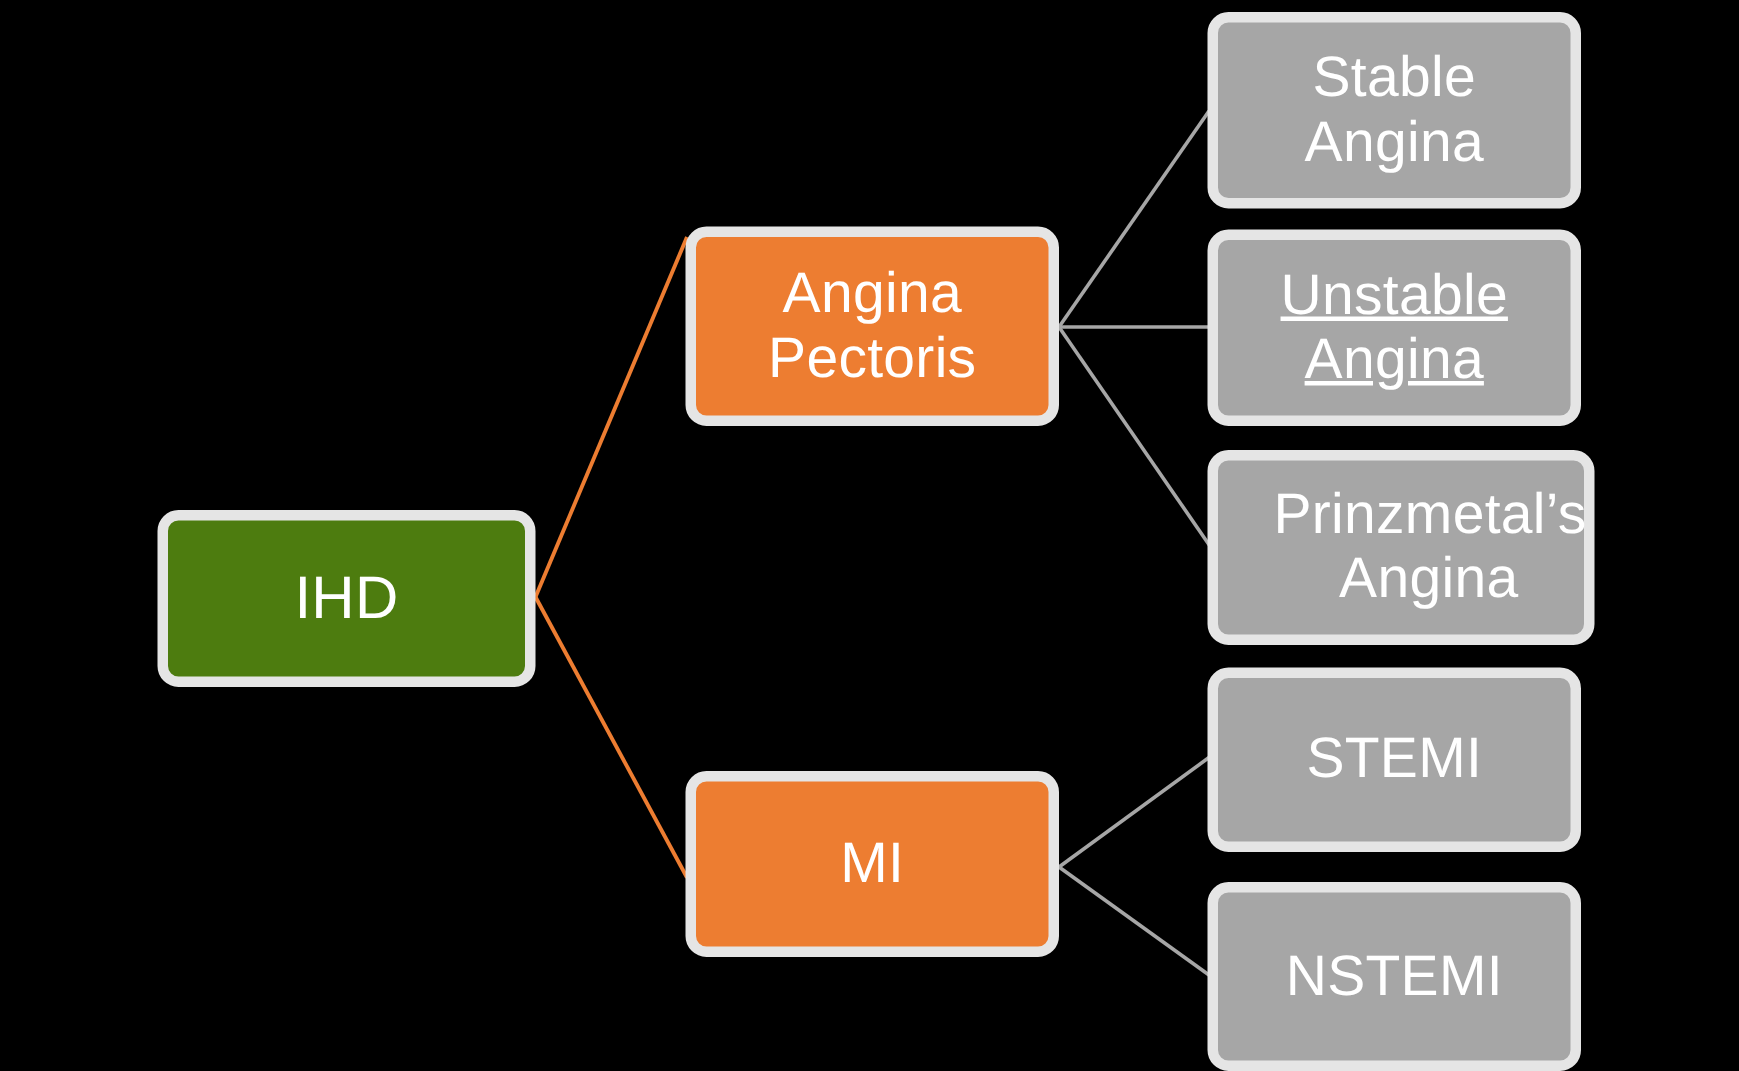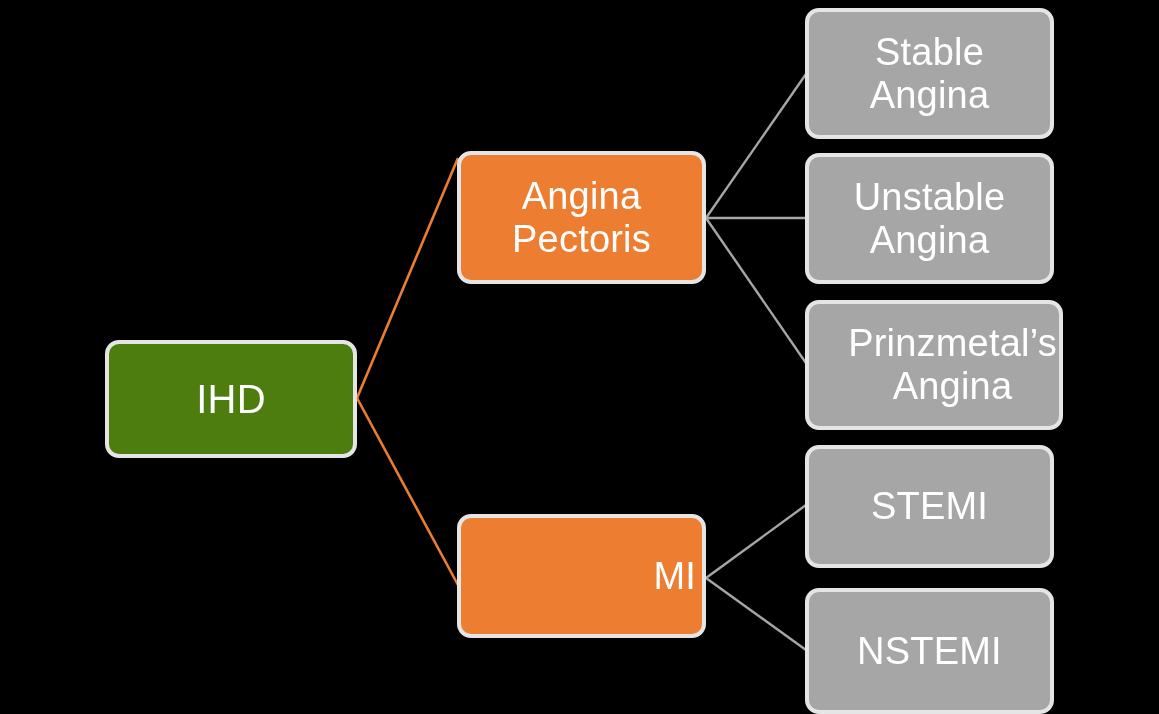--- a/index.html
+++ b/index.html
@@ -26,21 +26,21 @@
   }
   .node {
     position: absolute;
     box-sizing: border-box;
     display: flex;
     align-items: center;
     justify-content: center;
     text-align: center;
     color: #ffffff;
     border-radius: 14px;
-    border: 4px solid #e5e5e5;
+    border: 7px solid #e5e5e5;
     line-height: 1.12;
     letter-spacing: 0.2px;
     z-index: 2;
   }
   .node .label {
     display: block;
     width: 100%;
     padding: 0 6px;
   }
   .node-root {
@@ -82,32 +82,32 @@
     <span class="label">IHD</span>
   </div>
 
   <div class="node node-branch" style="left:457px; top:151px; width:249px; height:133px;">
     <span class="label">
       <span>Angina</span><br>
       <span>Pectoris</span>
     </span>
   </div>
 
-  <div class="node node-branch" style="left:457px; top:514px; width:249px; height:124px;text-align:right;">
+  <div class="node node-branch" style="left:457px; top:514px; width:249px; height:124px;">
     <span class="label">MI</span>
   </div>
 
   <div class="node node-leaf" style="left:805px; top:8px; width:249px; height:131px;">
     <span class="label">
       <span>Stable</span><br>
       <span>Angina</span>
     </span>
   </div>
 
-  <div class="node node-leaf" style="left:805px; top:153px; width:249px; height:131px;">
+  <div class="node node-leaf" style="left:805px; top:153px; width:249px; height:131px;text-decoration:underline;">
     <span class="label">
       <span>Unstable</span><br>
       <span>Angina</span>
     </span>
   </div>
 
   <div class="node node-leaf" style="left:805px; top:300px; width:258px; height:130px;padding-left:37px;">
     <span class="label">
       <span>Prinzmetal’s</span><br>
       <span>Angina</span>

